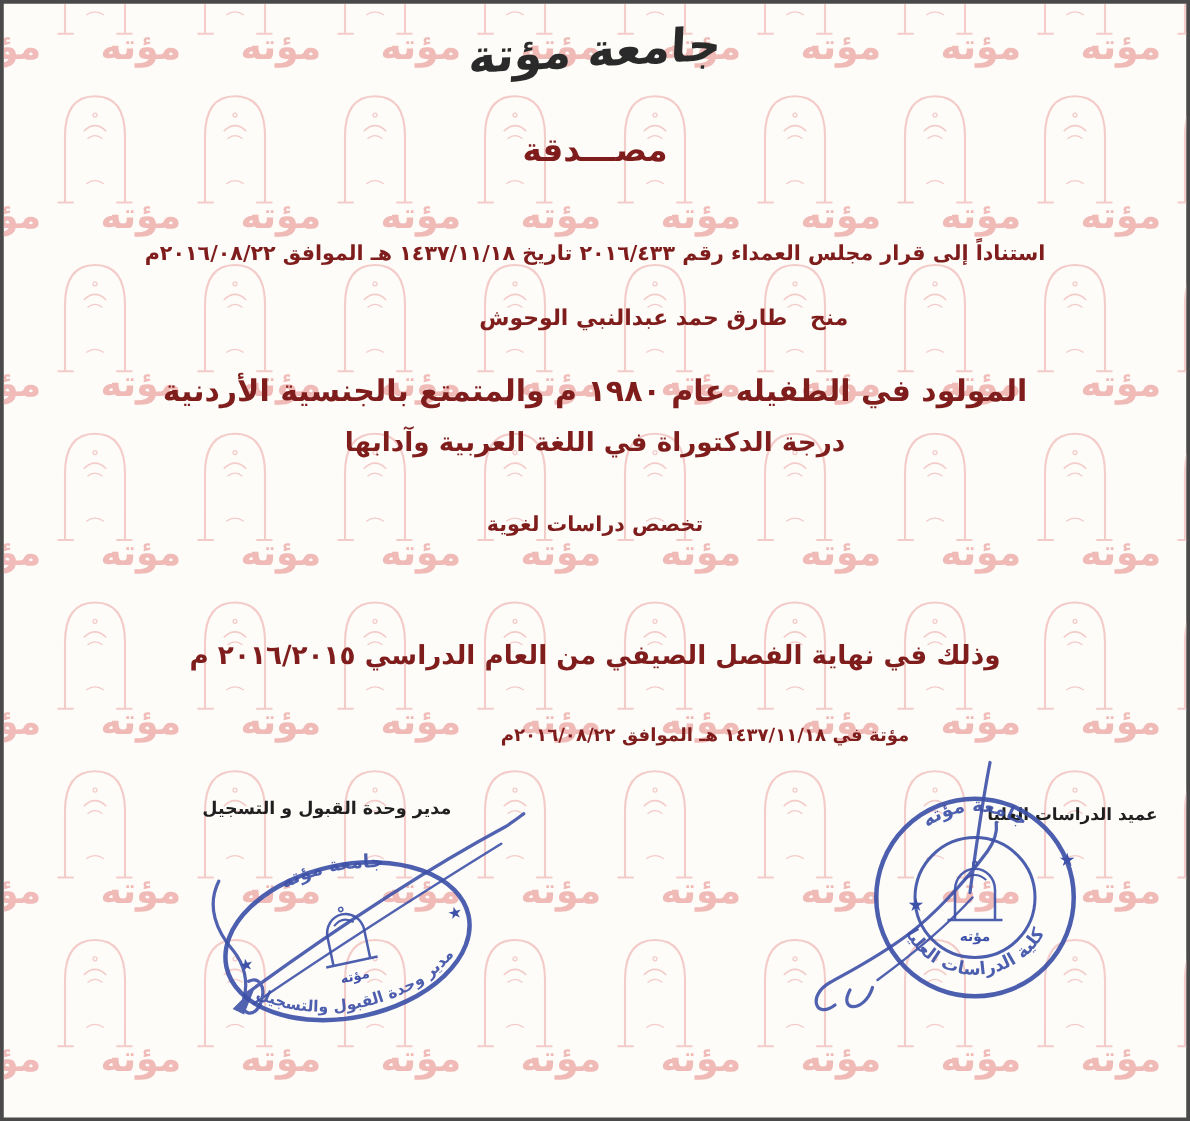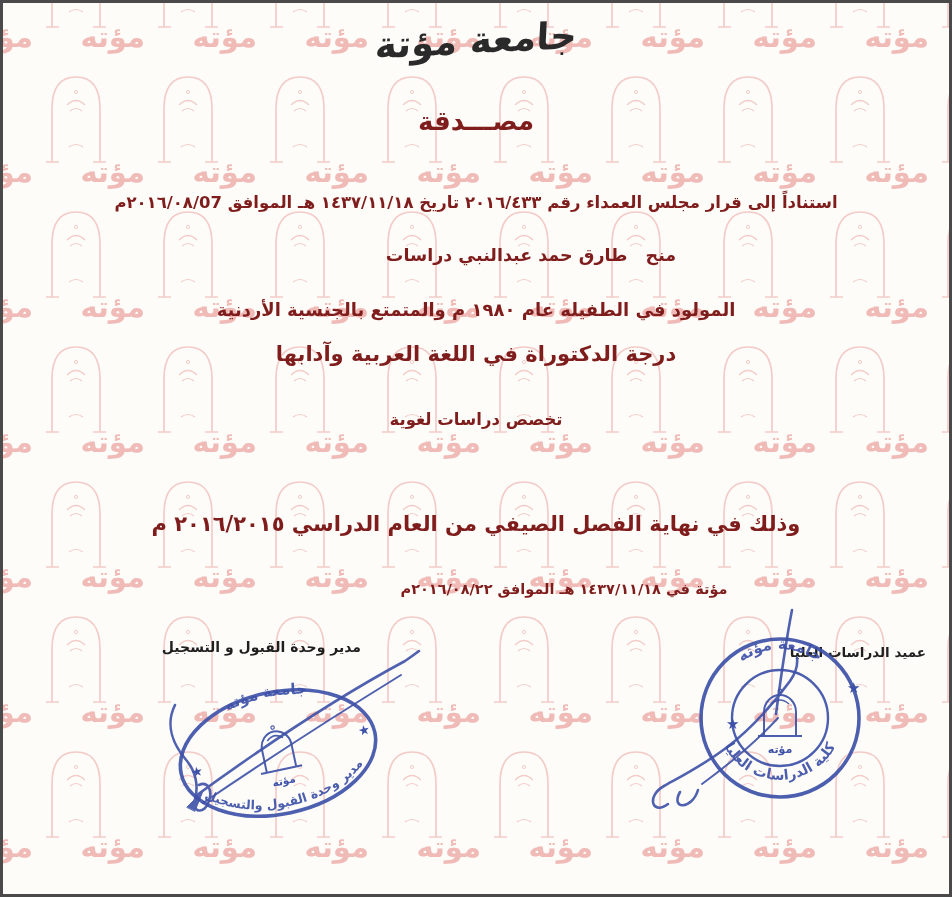--- a/index.html
+++ b/index.html
@@ -28,21 +28,21 @@
     top:16px;
     font-size:37px;font-weight:bold;
     transform:rotate(-3deg) skewX(-6deg);
     letter-spacing:1px;
     color:#2a2a2a;
   }
   .doc-title{top:103px;font-size:26px;font-weight:bold;letter-spacing:1px;}
   .decision{top:190px;font-size:16.5px;font-weight:600;}
   .grant{top:242px;font-size:17.5px;font-weight:700;transform:translateX(55px);}
   .grant .gap{display:inline-block;width:18px;}
-  .birth{top:296px;font-size:18px;font-weight:700;}
+  .birth{top:296px;font-size:24px;font-weight:700;}
   .degree{top:339px;font-size:21px;font-weight:800;}
   .major{top:407px;font-size:16.5px;font-weight:700;}
   .gpa{top:450px;font-size:18px;font-weight:600;}
   .term{top:509px;font-size:21px;font-weight:700;}
   .issue{top:578px;font-size:14.5px;font-weight:700;transform:translateX(88px);}
   .sig-label{
     position:absolute;direction:rtl;white-space:nowrap;
     font-size:14px;font-weight:700;color:#1f1f1f;
   }
   .sig-label.dean{top:641px;left:768px;width:155px;text-align:right;font-size:13.5px;}
@@ -195,24 +195,24 @@
       <use href="#wm-arch" x="716" y="741"></use>
       <use href="#wm-arch" x="828" y="741"></use>
       <use href="#wm-arch" x="940" y="741"></use>
     </svg>
 
   <div class="content">
     <div class="line uni-title">جامعة مؤتة</div>
 
     <div class="line doc-title">مصـــدقة</div>
 
-    <div class="line decision">استناداً إلى قرار مجلس العمداء رقم ٢٠١٦/٤٣٣ تاريخ ١٤٣٧/١١/١٨ هـ الموافق ٢٠١٦/٠٨/07م</div>
+    <div class="line decision">استناداً إلى قرار مجلس العمداء رقم ٢٠١٦/٤٣٣ تاريخ ١٤٣٧/١١/١٨ هـ الموافق ٢٠١٦/٠٨/٢٢م</div>
 
     <div class="line grant">
-      <span>منح</span><span class="gap"></span><span>طارق حمد عبدالنبي دراسات</span>
+      <span>منح</span><span class="gap"></span><span>طارق حمد عبدالنبي الوحوش</span>
     </div>
 
     <div class="line birth">المولود في الطفيله عام ١٩٨٠ م والمتمتع بالجنسية الأردنية</div>
 
     <div class="line degree">درجة الدكتوراة في اللغة العربية وآدابها</div>
 
     <div class="line major">تخصص دراسات لغوية</div>
 
 
     <div class="line term">وذلك في نهاية الفصل الصيفي من العام الدراسي ٢٠١٦/٢٠١٥ م</div>

